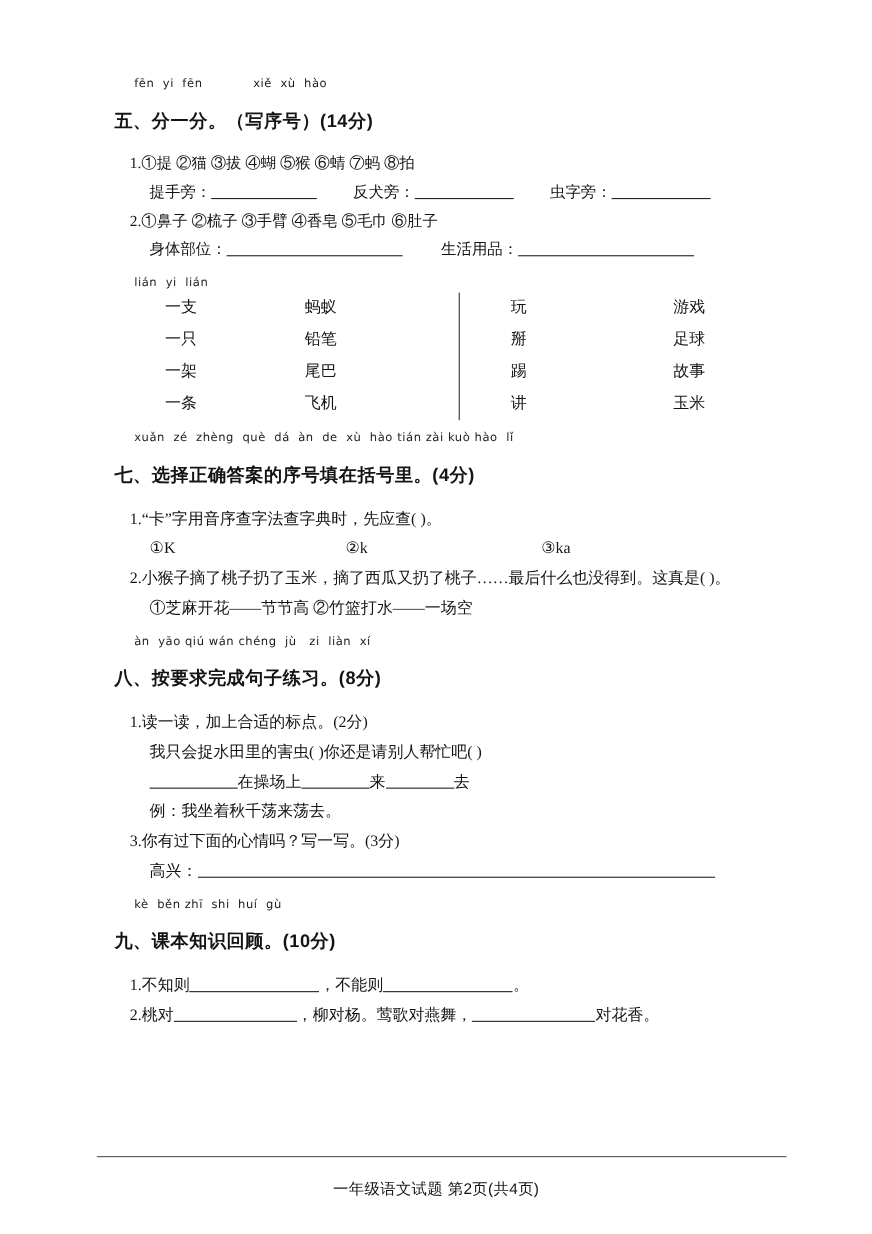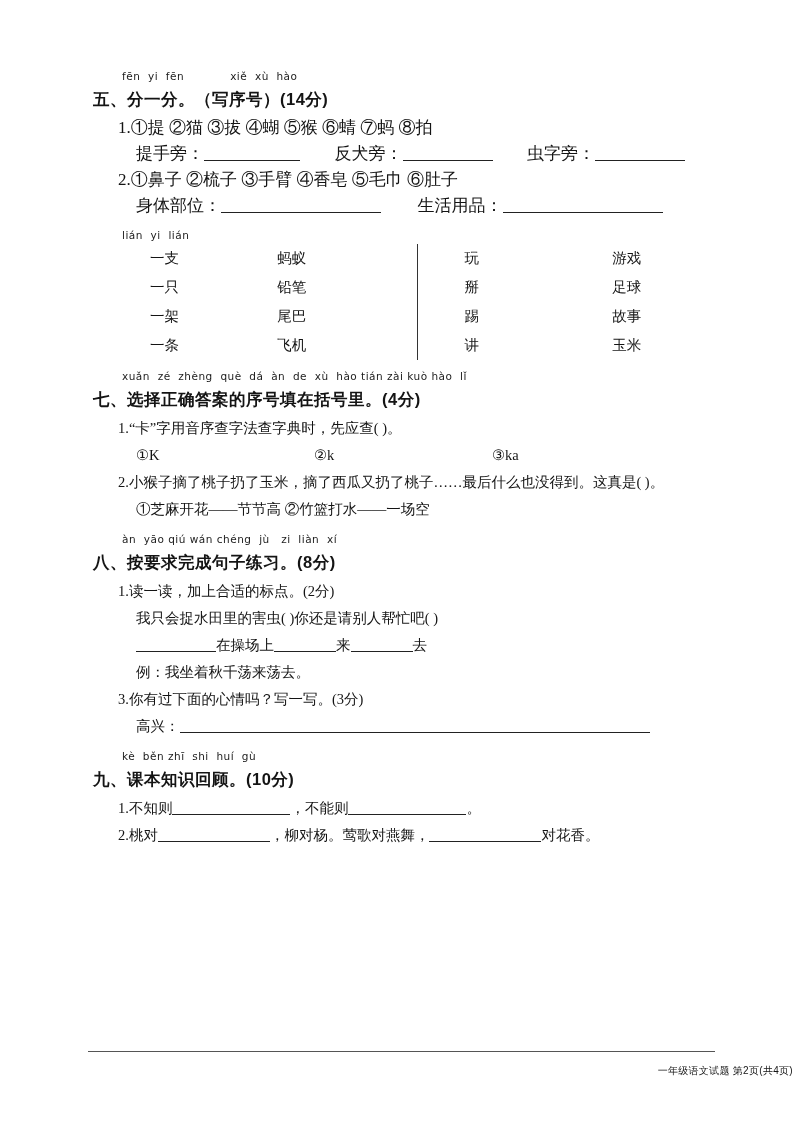--- a/index.html
+++ b/index.html
@@ -28,24 +28,24 @@
     margin-left:34px;
     line-height:13px;
     white-space:pre;
   }
   .sec-title{
     font-family:"Liberation Sans", sans-serif;
     font-weight:bold;
     font-size:16.5px;
     line-height:22px;
     letter-spacing:.5px;
-    margin:5px;
+    margin:16px;
   }
   .item{
-    font-size:17px;
+    font-size:14px;
     line-height:26px;
     margin-left:30px;
     white-space:nowrap;
   }
   .indent{margin-left:48px;}
   .blank{
     display:inline-block;
     border-bottom:1px solid #222;
     height:14px;
     vertical-align:-2px;
@@ -72,23 +72,23 @@
 
   .q{font-size:14.5px;line-height:27px;margin-left:30px;}
   .q2{font-size:14.5px;line-height:27px;margin-left:48px;}
   .opts3{display:flex;margin-left:48px;font-size:14.5px;line-height:27px;}
   .opts3 span{width:178px;}
   .wrap{white-space:normal;}
 
   .footer{
     position:absolute;
     left:0;right:0;
-    bottom:44px;
-    text-align:right;
-    font-size:10px;
+    bottom:32px;
+    text-align:center;
+    font-size:14px;
     font-family:"Liberation Sans", sans-serif;
     letter-spacing:.3px;
   }
   .sep{
     border-top:1px solid #555;
     margin:0 78px 4px 88px;
   }
   .gapsm{height:6px;}
 </style>
 </head>

